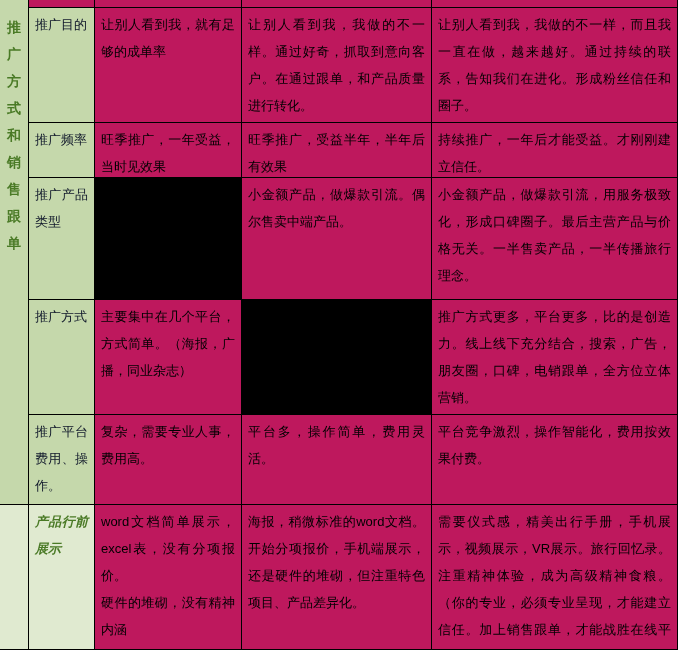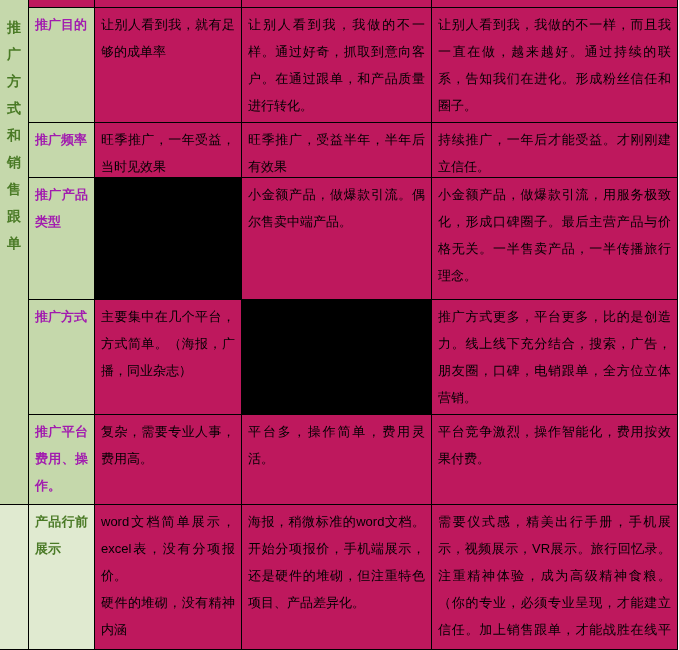--- a/index.html
+++ b/index.html
@@ -29,27 +29,28 @@
     padding:3px 6px 0 6px;
     font-size:13px;
     line-height:27px;
     color:#000;
     text-align:justify;
     white-space:pre-line;
     background:#be185d;
   }
   .hdr{
     background:#c5d8ab;
-    color:#a21caf;
-    font-weight:bold;
+    color:#0f172a;
+    font-weight:normal;
   }
   .hdr-light{
     background:#e0ead0;
     color:#4a7a26;
     font-weight:bold;
+    font-style:italic;
   }
   .side{
     grid-column:1;grid-row:1/7;
     background:#c5d8ab;
     color:#4a7a26;
     font-weight:bold;
     text-align:center;
     padding:14px 0 0 0;
     white-space:pre-line;
     font-size:14px;

